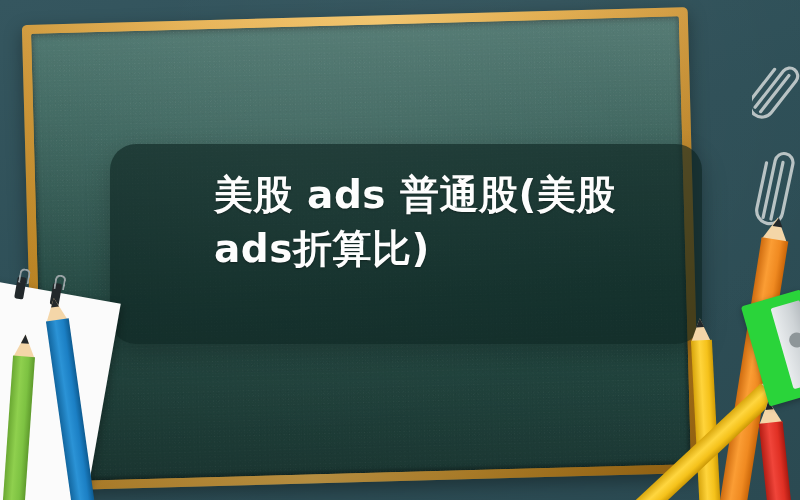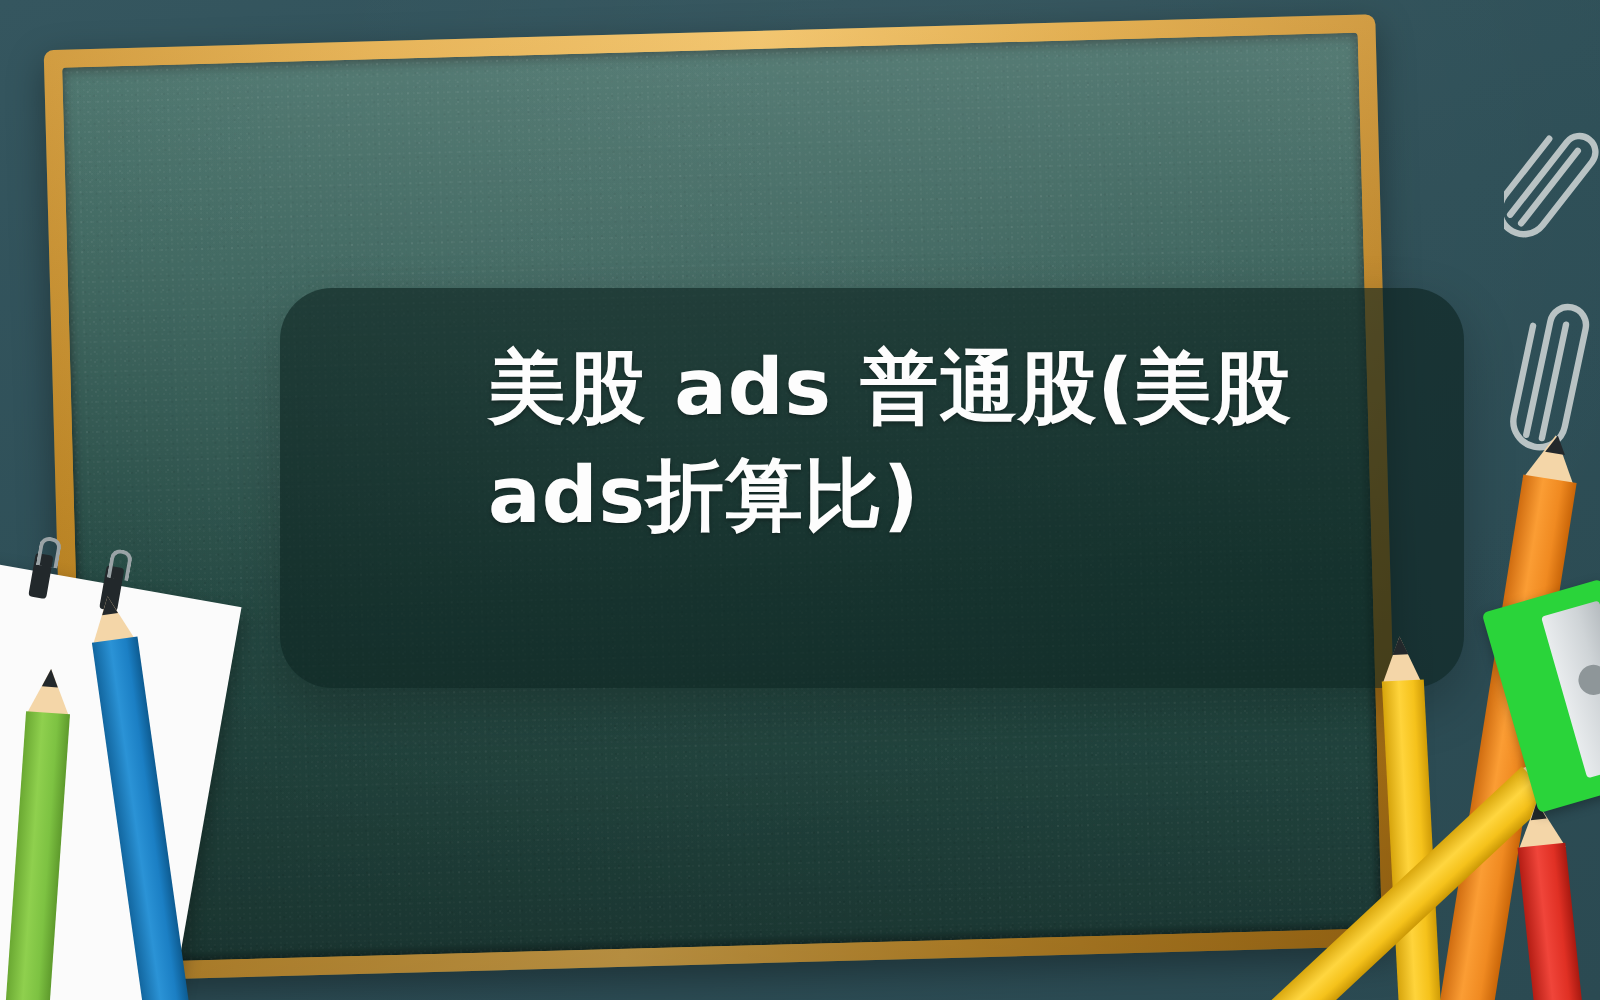--- a/index.html
+++ b/index.html
@@ -88,21 +88,20 @@
   
   .text-panel {
     position: absolute;
     left: 110px;
     top: 144px;
     width: 592px;
     height: 200px;
     border-radius: 26px;
     background: rgba(12, 34, 31, 0.62);
     box-shadow: 0 10px 26px rgba(0,0,0,0.22);
-    margin-left: 30px;
   }
   .panel-text {
     position: absolute;
     left: 104px;
     top: 24px;
     width: 420px;
     color: #fdfdfd;
     font-size: 39px;
     line-height: 54px;
     font-weight: 700;

